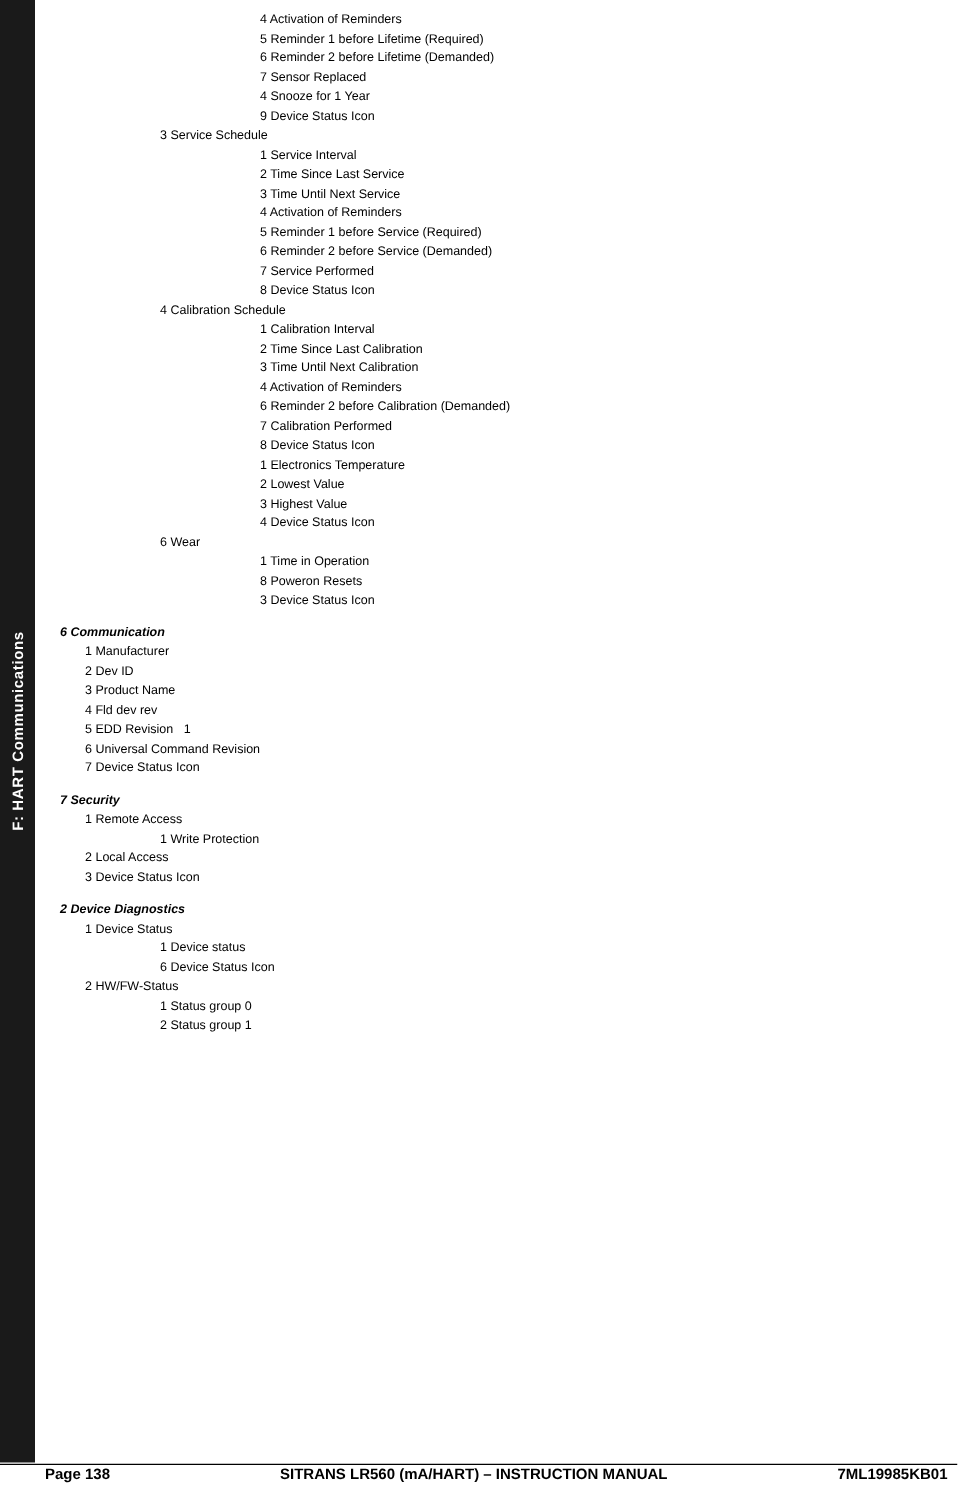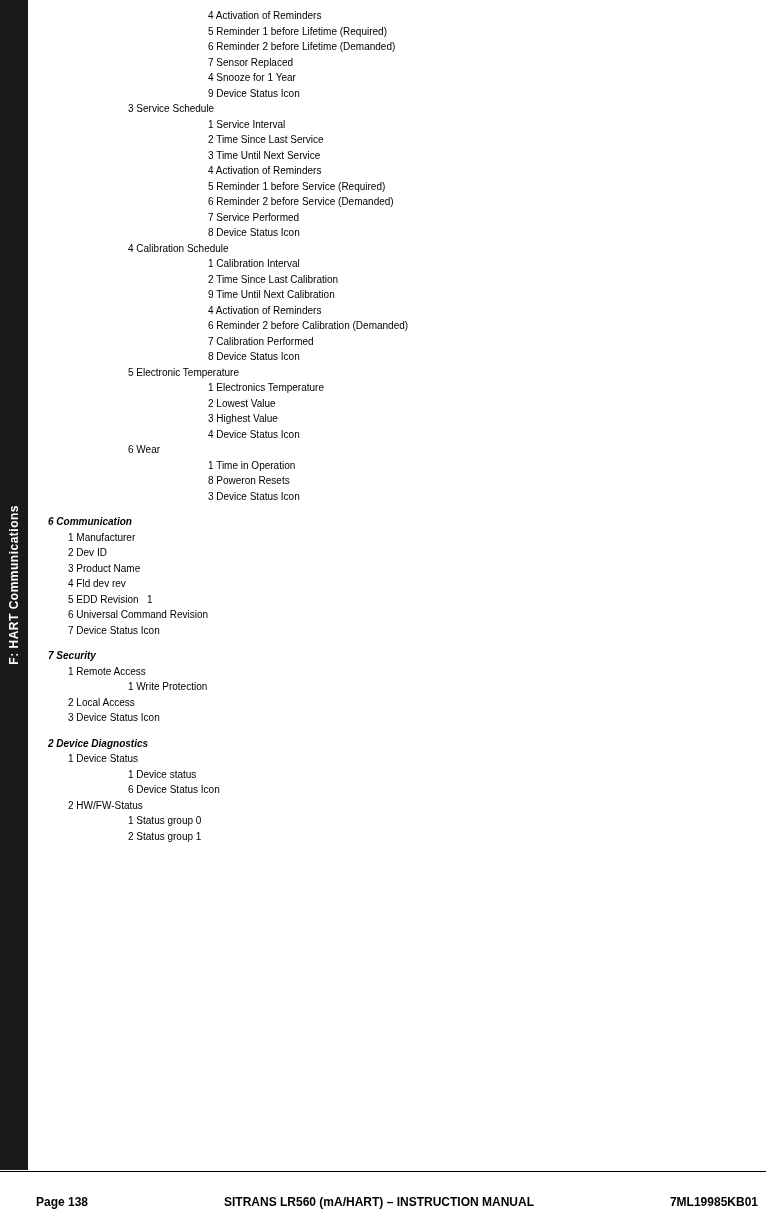--- a/index.html
+++ b/index.html
@@ -42,21 +42,21 @@
     }
 
     .footer {
       position: absolute;
       bottom: 0;
       left: 0;
       right: 0;
       height: 38px;
       border-top: 1.5px solid #000000;
       display: flex;
-      align-items: flex-end;
+      align-items: flex-start;
       padding: 0 8px 0 36px;
       justify-content: space-between;
       background: #ffffff;
     }
 
     .footer-text {
       font-size: 12px;
       font-weight: bold;
       color: #000000;
     }
@@ -100,27 +100,26 @@
     <div class="line indent-3">3 Time Until Next Service</div>
     <div class="line indent-3">4 Activation of Reminders</div>
     <div class="line indent-3">5 Reminder 1 before Service (Required)</div>
     <div class="line indent-3">6 Reminder 2 before Service (Demanded)</div>
     <div class="line indent-3">7 Service Performed</div>
     <div class="line indent-3">8 Device Status Icon</div>
 
     <div class="line indent-2">4 Calibration Schedule</div>
     <div class="line indent-3">1 Calibration Interval</div>
     <div class="line indent-3">2 Time Since Last Calibration</div>
-    <div class="line indent-3">9 Time Until Next Calibration</div>
+    <div class="line indent-3">3 Time Until Next Calibration</div>
     <div class="line indent-3">4 Activation of Reminders</div>
     <div class="line indent-3">6 Reminder 2 before Calibration (Demanded)</div>
     <div class="line indent-3">7 Calibration Performed</div>
     <div class="line indent-3">8 Device Status Icon</div>
 
-    <div class="line indent-2">5 Electronic Temperature</div>
     <div class="line indent-3">1 Electronics Temperature</div>
     <div class="line indent-3">2 Lowest Value</div>
     <div class="line indent-3">3 Highest Value</div>
     <div class="line indent-3">4 Device Status Icon</div>
 
     <div class="line indent-2">6 Wear</div>
     <div class="line indent-3">1 Time in Operation</div>
     <div class="line indent-3">8 Poweron Resets</div>
     <div class="line indent-3">3 Device Status Icon</div>
   </div>

